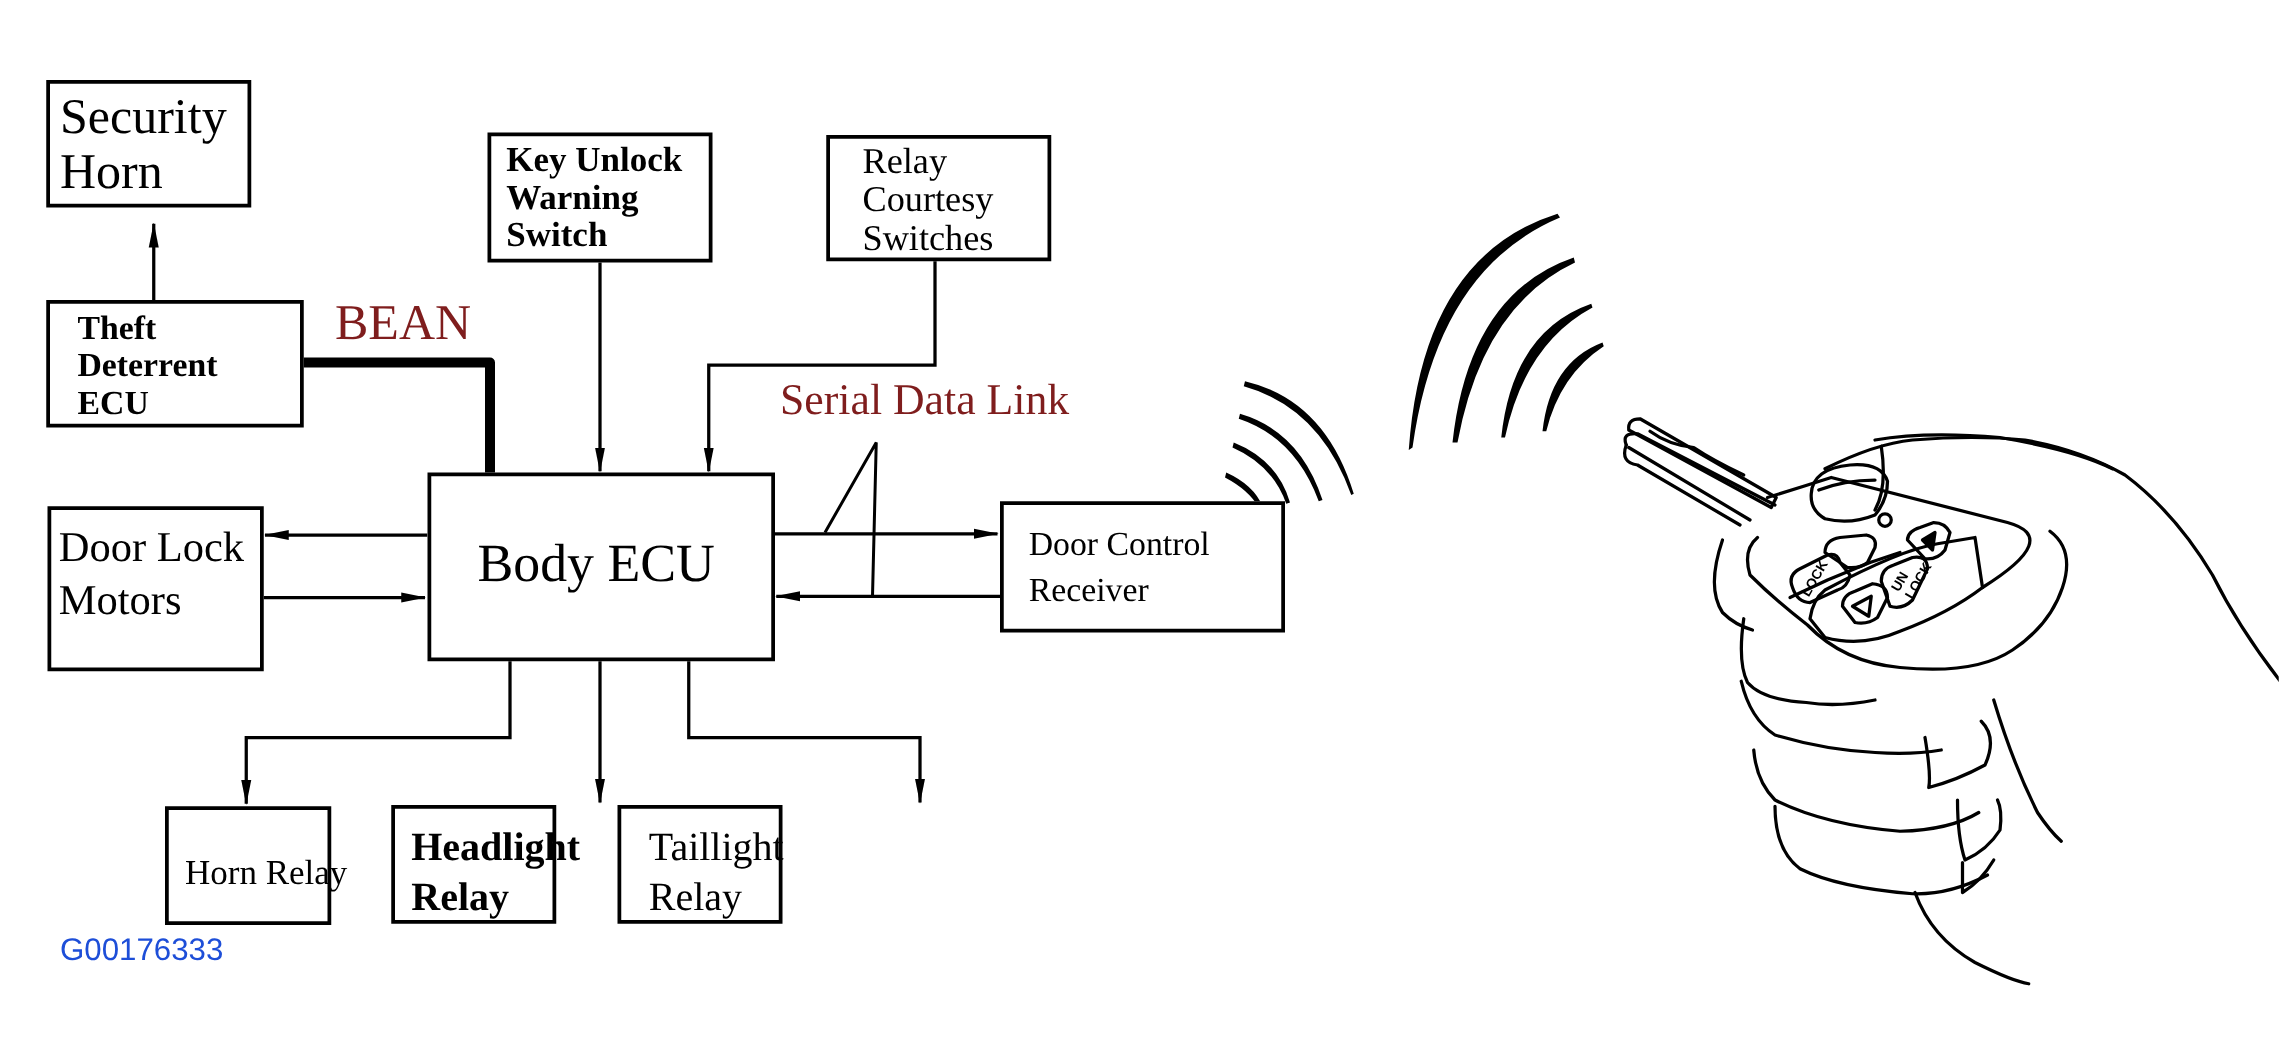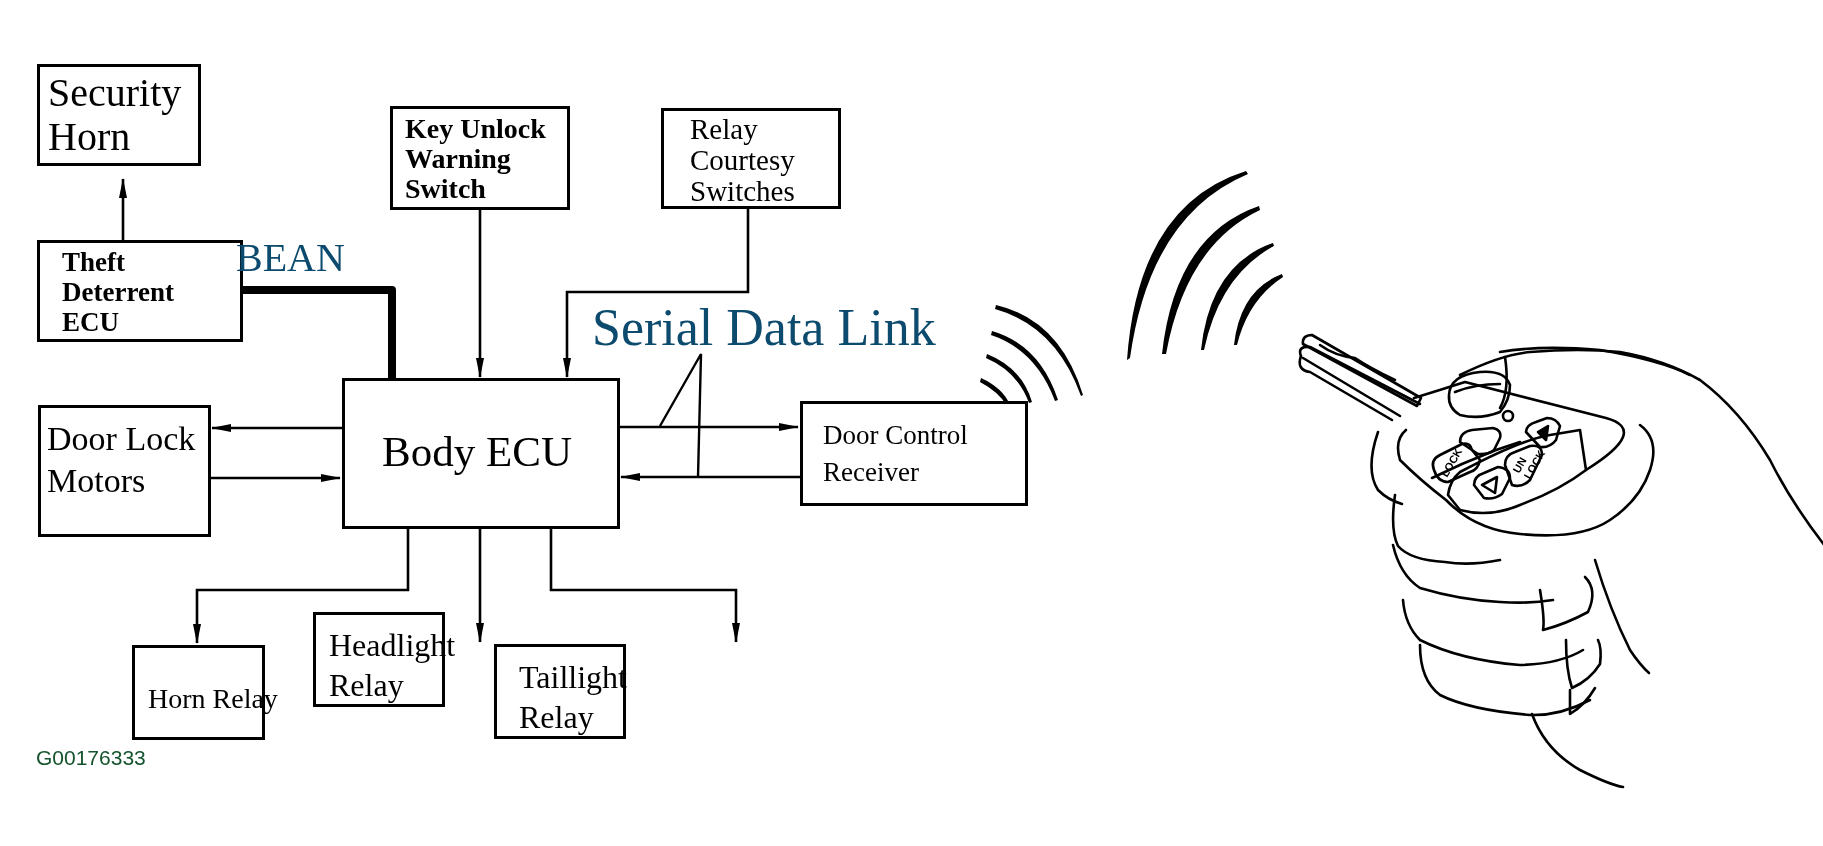--- a/index.html
+++ b/index.html
@@ -1,22 +1,22 @@
 <!DOCTYPE html>
 <html><head>
 <meta charset="utf-8">
 <style>
   html, body { margin: 0; padding: 0; background: #ffffff; }
   body { width: 1823px; height: 846px; position: relative; overflow: hidden;
          font-family: "Liberation Serif", "DejaVu Serif", serif; color: #000; }
   svg#diagram { position: absolute; left: 0; top: 0; }
   .box { position: absolute; border: 3px solid #000; background: #fff; box-sizing: border-box; }
   .box .txt { position: absolute; line-height: 1.0; white-space: pre; color: #000; }
-  .lbl { position: absolute; white-space: nowrap; line-height: 1; color: #0c4a6e; }
-  .fig-id { position: absolute; font-family: "Liberation Sans", "DejaVu Sans", sans-serif; font-size: 21px; color: #14532d; }
+  .lbl { position: absolute; white-space: nowrap; line-height: 1; color: #7f1d1d; margin-left: 32px; }
+  .fig-id { position: absolute; font-family: "Liberation Sans", "DejaVu Sans", sans-serif; font-size: 25px; color: #1d4ed8; margin-left: 12px; }
   .fob-text { font-family: "Liberation Sans", sans-serif; font-size: 11px; font-weight: bold; fill: #000; }
 </style>
 </head>
 <body>
 
 <svg id="diagram" width="1823" height="846" viewBox="0 0 1823 846">
   <defs>
     <marker id="ah" viewBox="0 0 20 10" refX="19" refY="5" markerWidth="20" markerHeight="10" markerUnits="userSpaceOnUse" orient="auto">
       <path d="M0,1 L20,5 L0,9 Z" fill="#000"></path>
     </marker>
@@ -143,41 +143,41 @@
   <span class="txt" style="left:12px;top:36px;font-size:28px;font-weight:bold;">Warning</span>
   <span class="txt" style="left:12px;top:66px;font-size:28px;font-weight:bold;">Switch</span>
 </div>
 
 <div class="box" style="left:661px;top:108px;width:180px;height:101px;">
   <span class="txt" style="left:26px;top:4px;font-size:29px;">Relay</span>
   <span class="txt" style="left:26px;top:35px;font-size:29px;">Courtesy</span>
   <span class="txt" style="left:26px;top:66px;font-size:29px;">Switches</span>
 </div>
 
-<div class="lbl" style="left:592px;top:302px;font-size:52px;">Serial Data Link</div>
+<div class="lbl" style="left:592px;top:302px;font-size:35px;">Serial Data Link</div>
 
 <div class="box" style="left:38px;top:405px;width:173px;height:132px;">
   <span class="txt" style="left:6px;top:14px;font-size:34px;">Door Lock</span>
   <span class="txt" style="left:6px;top:56px;font-size:34px;">Motors</span>
 </div>
 
 <div class="box" style="left:342px;top:378px;width:278px;height:151px;">
   <span class="txt" style="left:37px;top:49px;font-size:43px;">Body ECU</span>
 </div>
 
 <div class="box" style="left:800px;top:401px;width:228px;height:105px;">
   <span class="txt" style="left:20px;top:18px;font-size:27px;">Door Control</span>
   <span class="txt" style="left:20px;top:55px;font-size:27px;">Receiver</span>
 </div>
 
 <div class="box" style="left:132px;top:645px;width:133px;height:95px;">
   <span class="txt" style="left:13px;top:37px;font-size:28px;">Horn Relay</span>
 </div>
 
-<div class="box" style="left:313px;top:612px;width:132px;height:95px;">
+<div class="box" style="left:313px;top:644px;width:132px;height:95px;font-weight:bold;">
   <span class="txt" style="left:13px;top:14px;font-size:32px;">Headlight</span>
   <span class="txt" style="left:13px;top:54px;font-size:32px;">Relay</span>
 </div>
 
 <div class="box" style="left:494px;top:644px;width:132px;height:95px;">
   <span class="txt" style="left:22px;top:14px;font-size:32px;">Taillight</span>
   <span class="txt" style="left:22px;top:54px;font-size:32px;">Relay</span>
 </div>
 
 <div class="fig-id" style="left:36px;top:746px;">G00176333</div>

